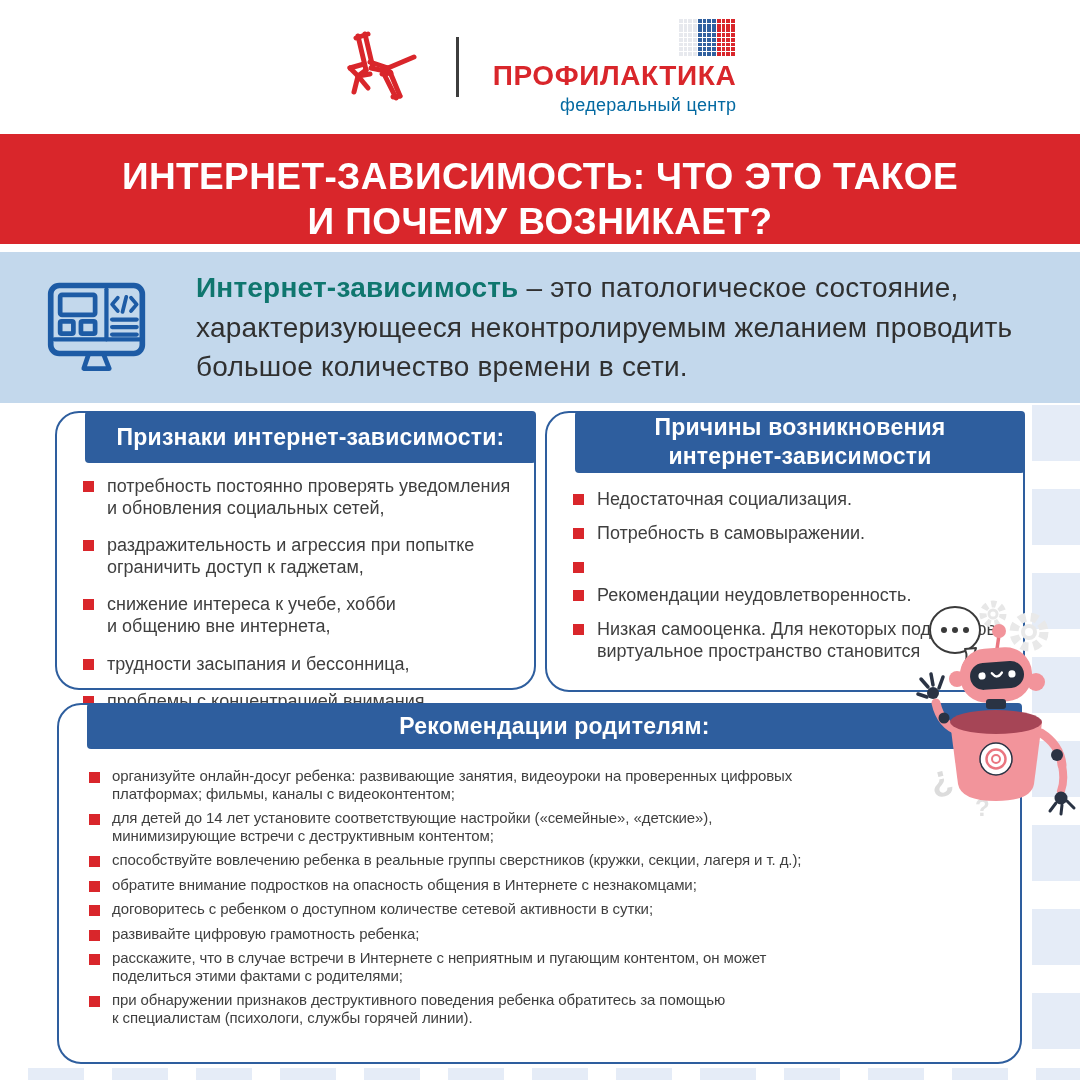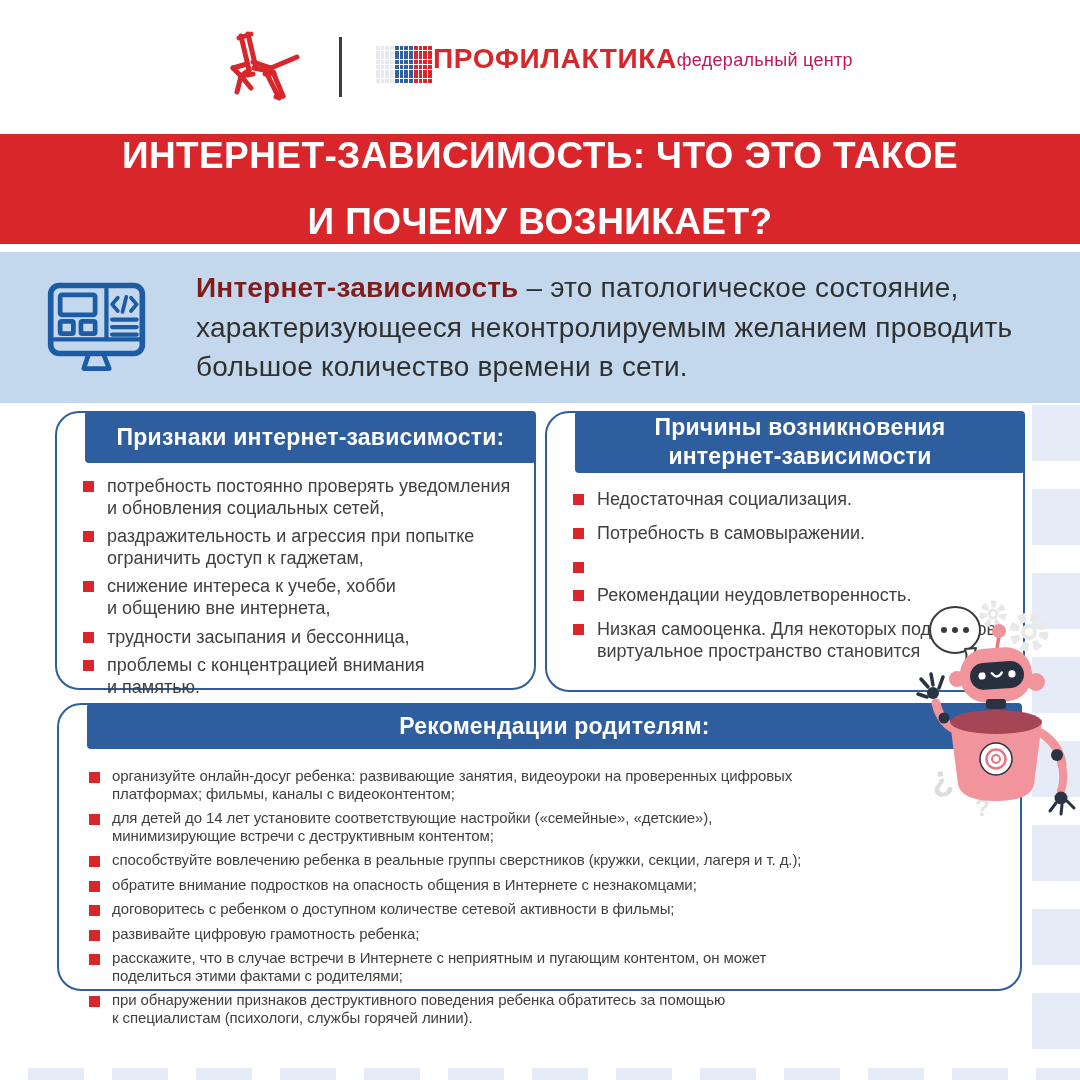--- a/index.html
+++ b/index.html
@@ -10,65 +10,65 @@
   .pattern-right{position:absolute;right:0;top:405px;bottom:0;width:48px;z-index:0;
     background:repeating-linear-gradient(180deg,#e5ecf7 0 56px,#ffffff 56px 84px);}
   .pattern-bottom{position:absolute;left:0;right:0;bottom:0;height:12px;z-index:0;
     background:repeating-linear-gradient(90deg,#ffffff 0 28px,#e5ecf7 28px 84px);}
 
   
   .logo-row{position:absolute;top:0;left:0;width:100%;height:134px;display:flex;
     align-items:center;justify-content:center;gap:34px;z-index:2;}
   .horse-logo{width:78px;height:74px;}
   .logo-divider{width:3px;height:60px;background:#3d3d3d;}
-  .brand-block{display:flex;flex-direction:row;align-items:flex-start;}
+  .brand-block{display:flex;flex-direction:column;align-items:flex-end;}
   .flag-grid{width:57px;height:38px;margin-bottom:6px;
     background-image:
       repeating-linear-gradient(90deg,rgba(255,255,255,0) 0 3.75px,#fff 3.75px 4.75px),
       repeating-linear-gradient(0deg,rgba(255,255,255,0) 0 3.75px,#fff 3.75px 4.75px),
       linear-gradient(90deg,#e7e9ee 0 33.4%,#30609f 33.4% 66.7%,#d9262b 66.7% 100%);}
   .brand-title{color:#d9262b;font-weight:800;font-size:28px;letter-spacing:.6px;line-height:1;}
-  .brand-subtitle{color:#be185d;font-size:18px;margin-top:5px;letter-spacing:.3px;}
+  .brand-subtitle{color:#0369a1;font-size:18px;margin-top:5px;letter-spacing:.3px;}
 
   
   .banner{position:absolute;top:134px;left:0;width:100%;height:110px;background:#d9262b;
-    display:flex;flex-direction:column;align-items:center;justify-content:space-between;z-index:2;}
+    display:flex;flex-direction:column;align-items:center;justify-content:flex-end;z-index:2;}
   .banner-line{color:#ffffff;font-weight:800;font-size:37px;line-height:1.2;letter-spacing:.4px;text-align:center;}
 
   
   .definition-band{position:absolute;top:252px;left:0;width:100%;height:151px;background:#c3d8ec;
     display:flex;align-items:center;z-index:2;}
   .monitor-icon{width:102px;height:100px;margin-left:46px;flex:0 0 auto;}
   .definition-text{margin-left:48px;width:830px;font-size:28px;line-height:1.42;color:#303030;letter-spacing:.2px;}
-  .definition-term{font-weight:800;color:#7f1d1d;}
+  .definition-term{font-weight:800;color:#0f766e;}
 
   
   .box{position:absolute;background:#ffffff;border:2px solid #2e5e9e;border-radius:24px;z-index:2;box-sizing:border-box;}
   .box-header{position:absolute;top:-2px;left:-2px;right:-2px;background:#2e5e9e;border-radius:4px;
     display:flex;align-items:center;justify-content:center;margin-left:30px;}
   .box-header-title{color:#ffffff;font-weight:800;font-size:23px;text-align:center;
     line-height:1.25;white-space:pre-line;letter-spacing:.2px;}
   .bullet-list{list-style:none;margin:0;padding:0;display:flex;flex-direction:column;}
   .bullet-item{display:flex;align-items:flex-start;}
   .bullet-square{flex:0 0 auto;width:11px;height:11px;background:#d9262b;margin-top:5px;}
   .bullet-text{white-space:pre-line;color:#3f3f3f;}
 
   .signs-box{left:55px;top:411px;width:481px;height:279px;}
   .signs-box .box-header{height:52px;}
   .signs-box .box-body{position:absolute;top:52px;left:0;right:0;bottom:0;padding:11px 16px 8px 26px;}
-  .signs-box .bullet-list{gap:7px;}
+  .signs-box .bullet-list{gap:16px;}
   .signs-box .bullet-text{font-size:18px;line-height:1.2;margin-left:13px;}
 
   .causes-box{left:545px;top:411px;width:480px;height:281px;}
   .causes-box .box-header{height:62px;}
   .causes-box .box-body{position:absolute;top:62px;left:0;right:0;bottom:0;padding:14px 12px 8px 26px;}
   .causes-box .bullet-list{gap:12px;}
   .causes-box .bullet-text{font-size:18px;line-height:1.22;margin-left:13px;}
 
-  .reco-box{left:57px;top:703px;width:965px;height:288px;}
+  .reco-box{left:57px;top:703px;width:965px;height:361px;}
   .reco-box .box-header{height:46px;}
   .reco-box .box-body{position:absolute;top:46px;left:0;right:0;bottom:0;padding:16px 24px 8px 30px;}
   .reco-box .bullet-list{gap:7px;}
   .reco-box .bullet-text{font-size:15px;line-height:1.17;margin-left:12px;letter-spacing:-.1px;}
 
   
   .robot{position:absolute;left:913px;top:581px;width:167px;height:237px;z-index:5;}
 </style>
 </head>
 <body>
@@ -226,21 +226,21 @@
             <span class="bullet-text">способствуйте вовлечению ребенка в реальные группы сверстников (кружки, секции, лагеря и т. д.);</span>
           </li>
 
           <li class="bullet-item">
             <span class="bullet-square"></span>
             <span class="bullet-text">обратите внимание подростков на опасность общения в Интернете с незнакомцами;</span>
           </li>
 
           <li class="bullet-item">
             <span class="bullet-square"></span>
-            <span class="bullet-text">договоритесь с ребенком о доступном количестве сетевой активности в фильмы;</span>
+            <span class="bullet-text">договоритесь с ребенком о доступном количестве сетевой активности в сутки;</span>
           </li>
 
           <li class="bullet-item">
             <span class="bullet-square"></span>
             <span class="bullet-text">развивайте цифровую грамотность ребенка;</span>
           </li>
 
           <li class="bullet-item">
             <span class="bullet-square"></span>
             <span class="bullet-text">расскажите, что в случае встречи в Интернете с неприятным и пугающим контентом, он может

